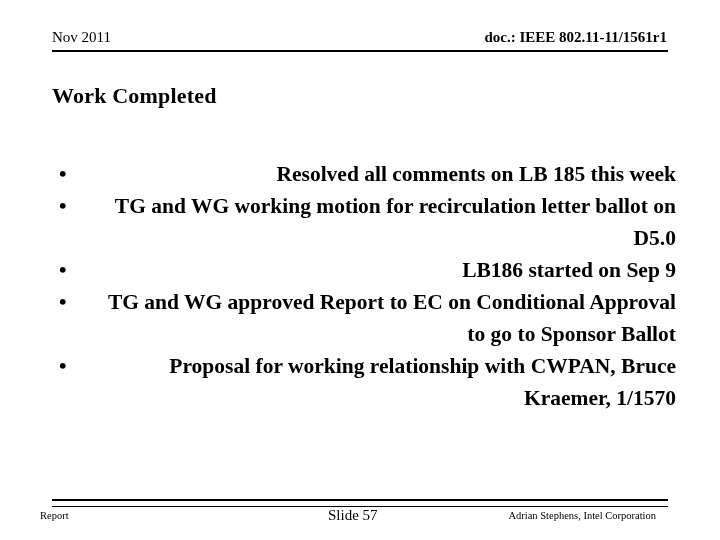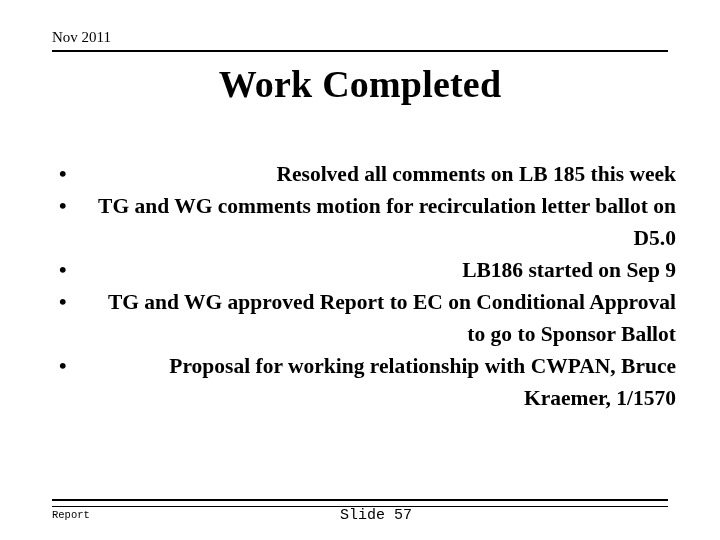--- a/index.html
+++ b/index.html
@@ -48,24 +48,24 @@
     line-height: 18px;
     font-weight: bold;
     white-space: nowrap;
     margin-right: 1px;
   }
 
   
   .title {
     position: absolute;
     left: 52px;
-    top: 66px;
-    width: 616px;
-    text-align: center;
-    font-size: 38px;
+    top: 78px;
+    width: 616px;
+    text-align: left;
+    font-size: 22px;
     line-height: 36px;
     font-weight: bold;
     letter-spacing: 0.2px;
   }
 
   
   .body {
     position: absolute;
     left: 52px;
     top: 158px;
@@ -105,27 +105,26 @@
   .footer-rule-thin {
     position: absolute;
     left: 52px;
     top: 506px;
     width: 616px;
     height: 0;
     border-top: 1px solid #000000;
   }
   .footer {
     position: absolute;
-    left: 52px;
+    left: 40px;
     top: 508px;
     width: 616px;
     height: 30px;
     font-size: 10px;
     line-height: 13px;
-    font-family: Liberation Mono, monospace;
   }
   .footer-left {
     position: absolute;
     left: 0;
     top: 1px;
     font-size: 10.5px;
     white-space: nowrap;
   }
   .footer-center {
     position: absolute;
@@ -149,34 +148,35 @@
     white-space: nowrap;
   }
 </style>
 </head>
 <body>
 
 <div class="slide">
 
   <div class="header">
     <span class="header-left">Nov 2011</span>
+    <span class="header-right">doc.: IEEE 802.11-11/1561r1</span>
   </div>
 
   <div class="title">Work Completed</div>
 
   <div class="body">
 
     <div class="bullet">
       <span class="marker">•</span>
       <span class="btext">Resolved all comments on LB 185 this week</span>
     </div>
 
     <div class="bullet">
       <span class="marker">•</span>
-      <span class="btext">TG and WG comments motion for recirculation letter ballot on D5.0</span>
+      <span class="btext">TG and WG working motion for recirculation letter ballot on D5.0</span>
     </div>
 
     <div class="bullet">
       <span class="marker">•</span>
       <span class="btext">LB186 started on Sep 9</span>
     </div>
 
     <div class="bullet">
       <span class="marker">•</span>
       <span class="btext">TG and WG approved Report to EC on Conditional Approval to go to Sponsor Ballot</span>
@@ -188,15 +188,16 @@
     </div>
 
   </div>
 
   <div class="footer-rule-thick"></div>
   <div class="footer-rule-thin"></div>
 
   <div class="footer">
     <span class="footer-left">Report</span>
     <span class="footer-center">Slide 57</span>
+    <span class="footer-right">Adrian Stephens, Intel Corporation</span>
   </div>
 
 </div>
 
 </body></html>

